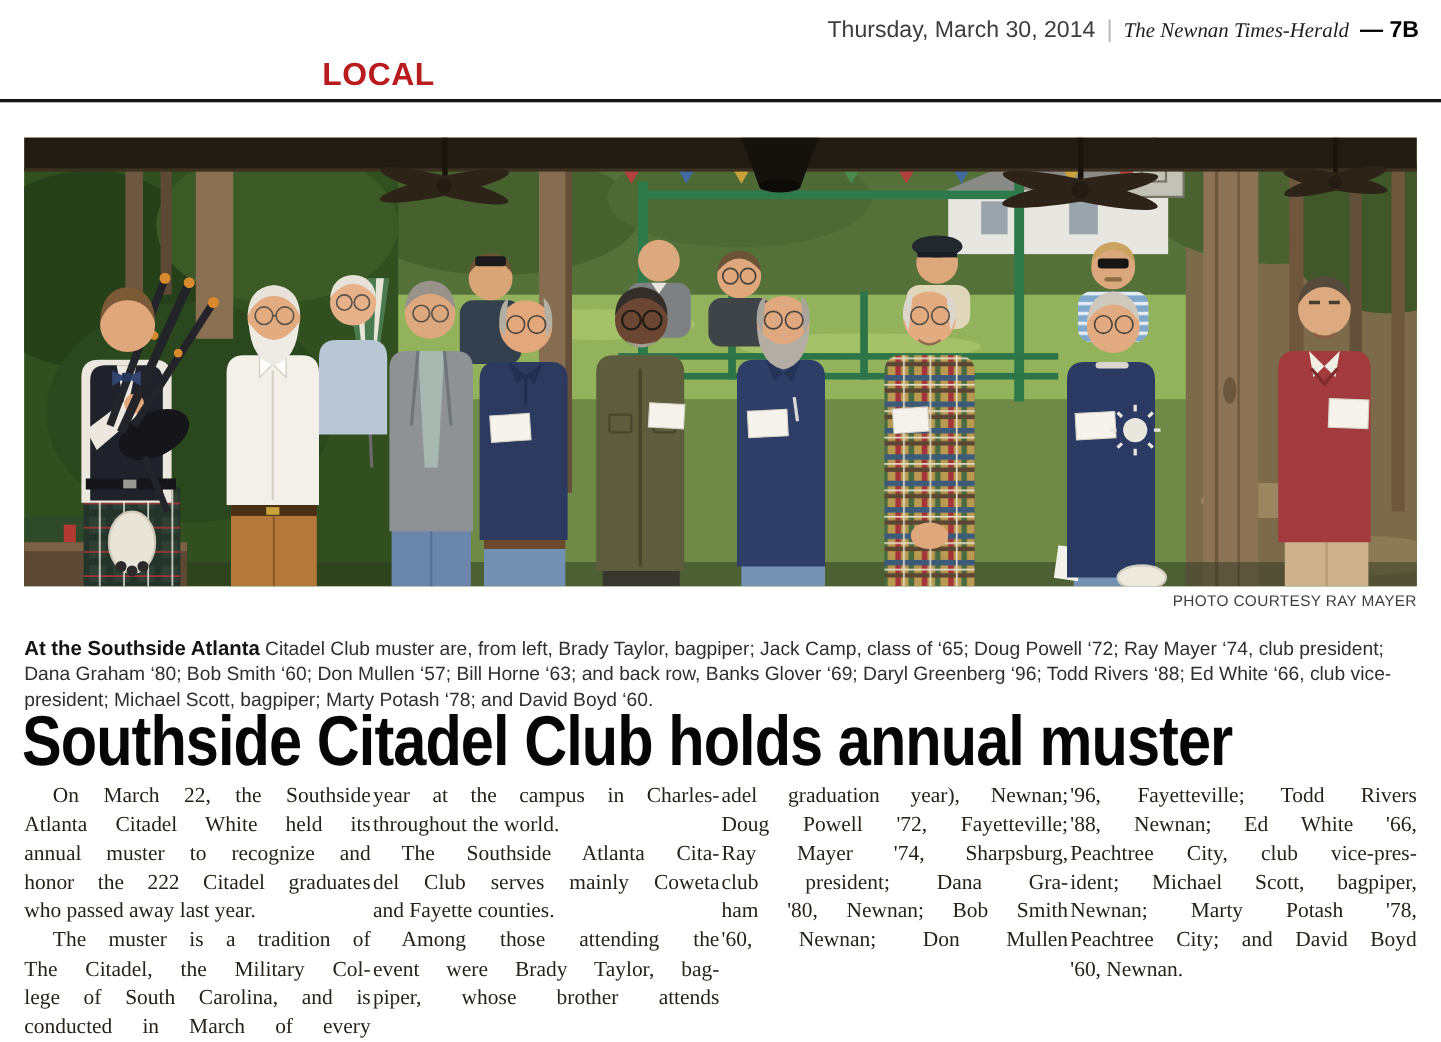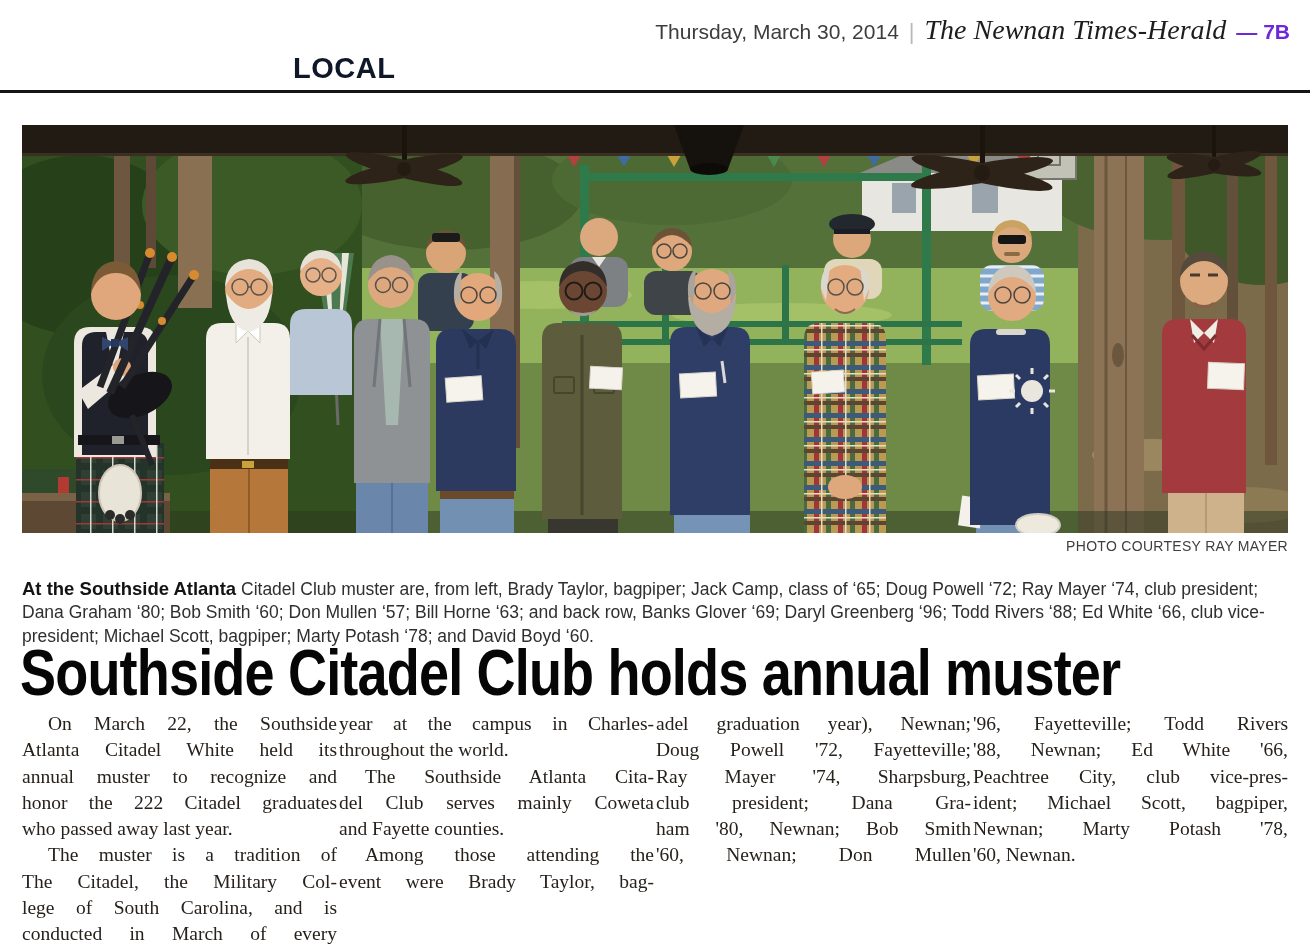--- a/index.html
+++ b/index.html
@@ -1,24 +1,24 @@
 <!DOCTYPE html>
 <html><head>
 <meta charset="utf-8">
 <style>
   html,body{margin:0;padding:0;background:#ffffff;}
   body{width:1310px;height:947px;position:relative;font-family:"Liberation Sans",sans-serif;overflow:hidden;}
   .page{position:absolute;inset:0;background:#fff;}
 
   .masthead{position:absolute;top:14px;right:20px;font-size:21px;color:#3d3d3d;white-space:nowrap;}
   .masthead .sep{color:#b8b8b8;margin:0 10px;font-size:22px;}
-  .masthead .paper{font-family:"Liberation Serif",serif;font-style:italic;color:#1d1d1d;font-size:28px;}
-  .masthead .pageref{font-weight:bold;color:#6d28d9;margin-left:10px;}
-
-  .section-label{position:absolute;top:52px;left:293px;font-size:29px;font-weight:bold;color:#0f172a;letter-spacing:.5px;}
+  .masthead .paper{font-family:"Liberation Serif",serif;font-style:italic;color:#1d1d1d;font-size:19px;}
+  .masthead .pageref{font-weight:bold;color:#000000;margin-left:10px;}
+
+  .section-label{position:absolute;top:52px;left:293px;font-size:29px;font-weight:bold;color:#b91c1c;letter-spacing:.5px;}
   .rule{position:absolute;top:90px;left:0;width:1310px;height:3px;background:#151515;}
 
   .photo{position:absolute;top:125px;left:22px;width:1266px;height:408px;background:#6b7a4a;}
   .photo svg{display:block;}
 
   .credit{position:absolute;top:538px;right:22px;font-size:14px;color:#3e3e3e;letter-spacing:.3px;}
 
   .caption{position:absolute;top:559px;left:22px;width:1266px;font-size:17.5px;line-height:23.5px;color:#2f2f2f;text-align:left;}
   .caption .lead{font-weight:bold;font-size:18.5px;color:#131313;}
 
@@ -399,32 +399,34 @@
         <div class="bline">conducted in March of every</div>
       </div>
     <div class="col">
         <div class="bline">year at the campus in Charles-</div>
         <div class="bline lend">throughout the world.</div>
         <div class="bline ind">The Southside Atlanta Cita-</div>
         <div class="bline">del Club serves mainly Coweta</div>
         <div class="bline lend">and Fayette counties.</div>
         <div class="bline ind">Among those attending the</div>
         <div class="bline">event were Brady Taylor, bag-</div>
+        <div class="bline">piper, whose brother attends</div>
       </div>
     <div class="col">
         <div class="bline">adel graduation year), Newnan;</div>
         <div class="bline">Doug Powell '72, Fayetteville;</div>
         <div class="bline">Ray Mayer '74, Sharpsburg,</div>
         <div class="bline">club president; Dana Gra-</div>
         <div class="bline">ham '80, Newnan; Bob Smith</div>
         <div class="bline">'60, Newnan; Don Mullen</div>
       </div>
     <div class="col">
         <div class="bline">'96, Fayetteville; Todd Rivers</div>
         <div class="bline">'88, Newnan; Ed White '66,</div>
         <div class="bline">Peachtree City, club vice-pres-</div>
         <div class="bline">ident; Michael Scott, bagpiper,</div>
         <div class="bline">Newnan; Marty Potash '78,</div>
+        <div class="bline">Peachtree City; and David Boyd</div>
         <div class="bline lend">'60, Newnan.</div>
       </div>
   </div>
 
 </div>
 
 </body></html>

